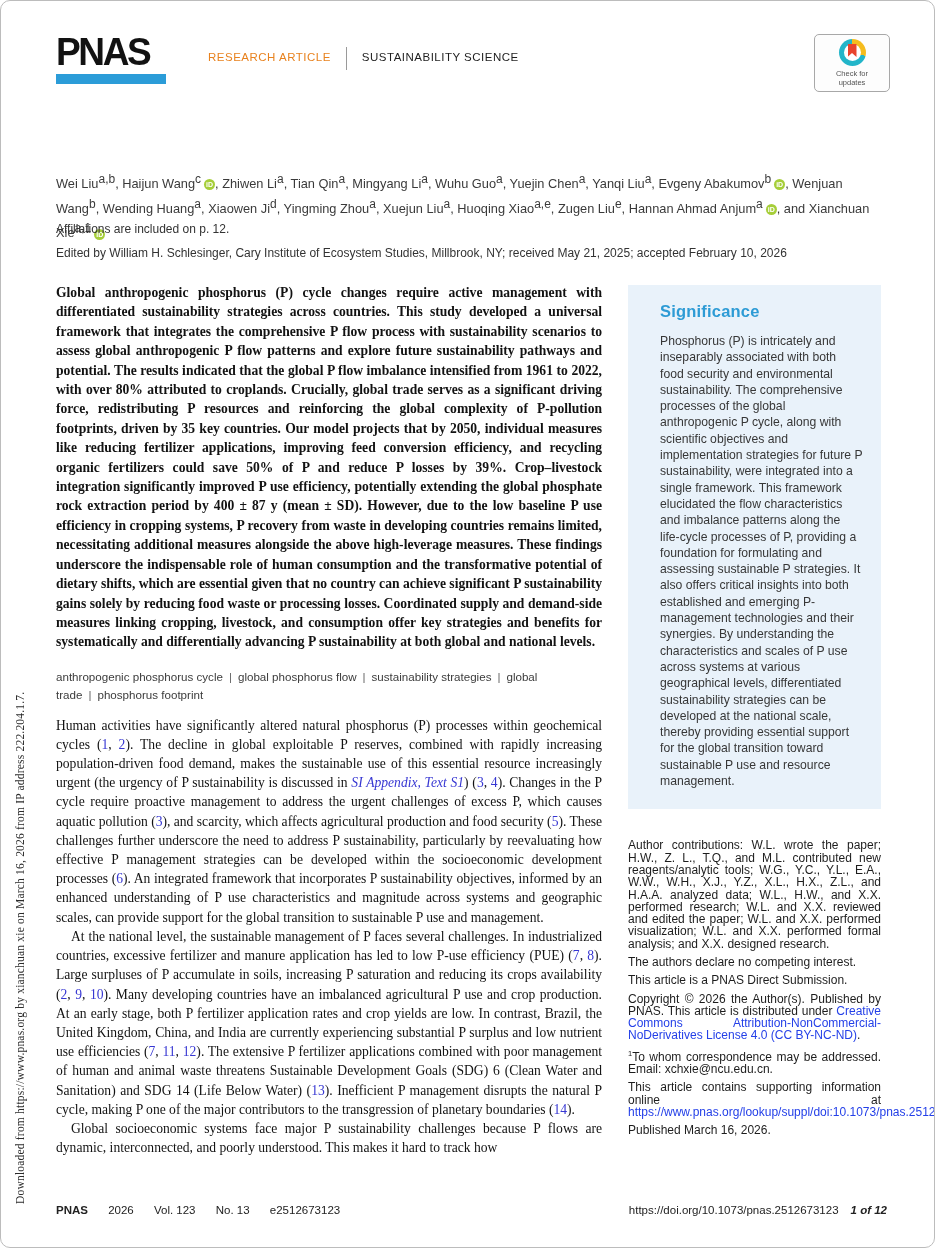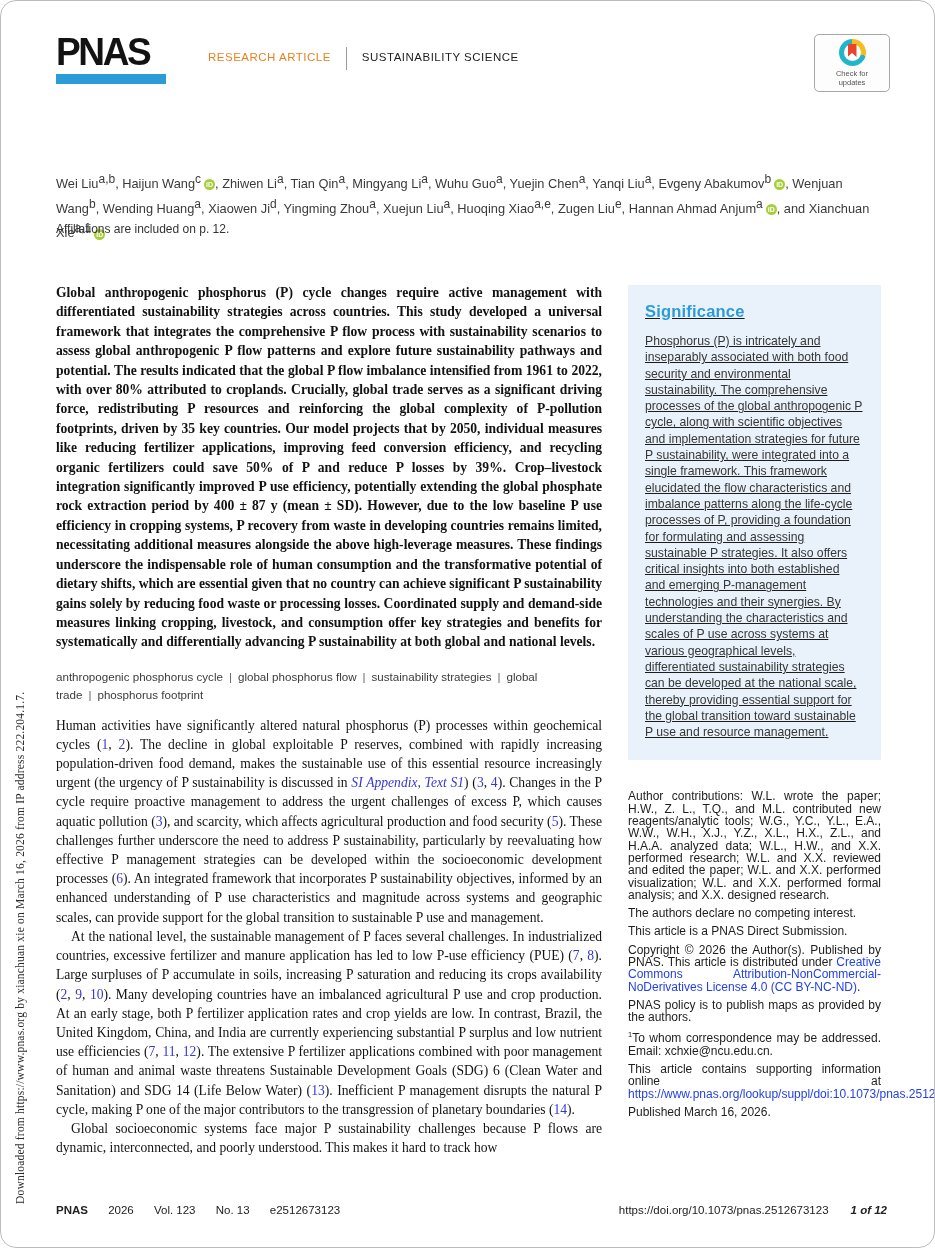--- a/index.html
+++ b/index.html
@@ -1,18 +1,18 @@
 <!DOCTYPE html>
 <html><head>
 <meta charset="utf-8">
 <style>
   html,body{margin:0;padding:0;background:#ffffff;}
   .page{
     position:relative;width:935px;height:1248px;box-sizing:border-box;
-    background:#fff;border:1px solid #bcbcbc;border-radius:16px;overflow:hidden;
+    background:#fff;border:1px solid #bcbcbc;border-radius:10px;overflow:hidden;
     font-family:"Liberation Sans",sans-serif;color:#1c1c1c;
   }
   
   .header{position:absolute;left:55px;right:44px;top:33px;display:flex;align-items:flex-start;}
   .logo-block{display:flex;flex-direction:column;}
   .logo-text{font-weight:bold;font-size:39px;line-height:0.92;letter-spacing:-2.5px;color:#121212;transform:scaleX(0.95);transform-origin:left top;}
   .logo-bar{width:110px;height:10px;background:#2b9cd8;margin-top:4px;}
   .article-type{margin-left:42px;margin-top:17px;color:#e8821e;font-weight:normal;font-size:11.5px;letter-spacing:0.5px;}
   .hdr-divider{width:1px;height:23px;background:#9a9a9a;margin:13px 15px 0 15px;}
   .section-label{margin-top:17px;font-size:11.5px;color:#1e1e1e;letter-spacing:0.5px;}
@@ -35,28 +35,28 @@
   .keywords{margin-top:16px;font-size:11.6px;line-height:1.55;color:#3c3c3c;}
   .kw-sep{color:#666;padding:0 6px;}
   .body-text{margin-top:12px;font-family:"Liberation Serif",serif;font-size:13.6px;line-height:19.2px;text-align:justify;color:#121212;}
   .body-text p{margin:0;}
   .body-text p + p{text-indent:15px;}
   .seg-link{color:#3636d2;cursor:pointer;}
   .seg-italic{font-style:italic;}
   .seg-sup{font-size:0.62em;vertical-align:super;}
   
   .right-col{position:absolute;left:627px;top:284px;width:253px;}
-  .sig-box{background:#e9f2fa;padding:17px 18px 20px 17px;box-sizing:border-box;text-decoration:underline;}
+  .sig-box{background:#e9f2fa;padding:17px 18px 20px 32px;box-sizing:border-box;}
   .sig-title{margin:0 0 12px 0;color:#2d9bd5;font-size:16.5px;font-weight:bold;letter-spacing:0.2px;}
   .sig-text{margin:0;font-size:12.2px;line-height:16.3px;color:#373737;}
   .notes{margin-top:30px;font-size:12px;line-height:12.3px;color:#1d1d1d;text-align:justify;}
   .notes p{margin:0 0 6px 0;}
   .notes .seg-link{color:#2440e8;}
   
-  .footer{position:absolute;left:55px;right:47px;top:1203px;display:flex;align-items:flex-end;font-size:11.5px;color:#222;gap:10px;}
+  .footer{position:absolute;left:55px;right:47px;top:1203px;display:flex;align-items:flex-end;font-size:11.5px;color:#222;}
   .footer-left span{margin-right:17px;}
   .footer-journal{font-weight:bold;}
   .footer-spacer{flex:1;}
   .footer-page{font-weight:bold;margin-left:12px;font-style:italic;}
   
   .sidebar-note{
     position:absolute;left:13px;top:1203px;transform:rotate(-90deg);transform-origin:0 0;
     white-space:nowrap;font-family:"Liberation Serif",serif;font-size:11.5px;letter-spacing:0.2px;color:#2b2b2b;
   }
 </style>
@@ -84,20 +84,21 @@
         <span>Check for</span><br>
         <span>updates</span>
       </span>
     </div>
   </div>
 
 
   <div class="authors" id="authors-line"><span>Wei Liu</span><sup>a,b</sup>, <span>Haijun Wang</span><sup>c</sup><span class="orcid">iD</span>, <span>Zhiwen Li</span><sup>a</sup>, <span>Tian Qin</span><sup>a</sup>, <span>Mingyang Li</span><sup>a</sup>, <span>Wuhu Guo</span><sup>a</sup>, <span>Yuejin Chen</span><sup>a</sup>, <span>Yanqi Liu</span><sup>a</sup>, <span>Evgeny Abakumov</span><sup>b</sup><span class="orcid">iD</span>, <span>Wenjuan Wang</span><sup>b</sup>, <span>Wending Huang</span><sup>a</sup>, <span>Xiaowen Ji</span><sup>d</sup>, <span>Yingming Zhou</span><sup>a</sup>, <span>Xuejun Liu</span><sup>a</sup>, <span>Huoqing Xiao</span><sup>a,e</sup>, <span>Zugen Liu</span><sup>e</sup>, <span>Hannan Ahmad Anjum</span><sup>a</sup><span class="orcid">iD</span>, and <span>Xianchuan Xie</span><sup>a,1</sup><span class="orcid">iD</span></div>
 
   <div class="affil-note">Affiliations are included on p. 12.</div>
+  <div class="edited-by">Edited by William H. Schlesinger, Cary Institute of Ecosystem Studies, Millbrook, NY; received May 21, 2025; accepted February 10, 2026</div>
 
   <div class="left-col">
     <p class="abstract">Global anthropogenic phosphorus (P) cycle changes require active management with differentiated sustainability strategies across countries. This study developed a universal framework that integrates the comprehensive P flow process with sustainability scenarios to assess global anthropogenic P flow patterns and explore future sustainability pathways and potential. The results indicated that the global P flow imbalance intensified from 1961 to 2022, with over 80% attributed to croplands. Crucially, global trade serves as a significant driving force, redistributing P resources and reinforcing the global complexity of P-pollution footprints, driven by 35 key countries. Our model projects that by 2050, individual measures like reducing fertilizer applications, improving feed conversion efficiency, and recycling organic fertilizers could save 50% of P and reduce P losses by 39%. Crop–livestock integration significantly improved P use efficiency, potentially extending the global phosphate rock extraction period by 400 ± 87 y (mean ± SD). However, due to the low baseline P use efficiency in cropping systems, P recovery from waste in developing countries remains limited, necessitating additional measures alongside the above high-leverage measures. These findings underscore the indispensable role of human consumption and the transformative potential of dietary shifts, which are essential given that no country can achieve significant P sustainability gains solely by reducing food waste or processing losses. Coordinated supply and demand-side measures linking cropping, livestock, and consumption offer key strategies and benefits for systematically and differentially advancing P sustainability at both global and national levels.</p>
     <div class="keywords"><span>anthropogenic phosphorus cycle</span><span class="kw-sep">|</span><span>global phosphorus flow</span><span class="kw-sep">|</span><span>sustainability strategies</span><span class="kw-sep">|</span><span>global trade</span><span class="kw-sep">|</span><span>phosphorus footprint</span></div>
     <div class="body-text">
       <p><span>Human activities have significantly altered natural phosphorus (P) processes within geochemical cycles (</span><span class="seg-link">1</span><span>, </span><span class="seg-link">2</span><span>). The decline in global exploitable P reserves, combined with rapidly increasing population-driven food demand, makes the sustainable use of this essential resource increasingly urgent (the urgency of P sustainability is discussed in </span><span class="seg-link seg-italic">SI Appendix, Text S1</span><span>) (</span><span class="seg-link">3</span><span>, </span><span class="seg-link">4</span><span>). Changes in the P cycle require proactive management to address the urgent challenges of excess P, which causes aquatic pollution (</span><span class="seg-link">3</span><span>), and scarcity, which affects agricultural production and food security (</span><span class="seg-link">5</span><span>). These challenges further underscore the need to address P sustainability, particularly by reevaluating how effective P management strategies can be developed within the socioeconomic development processes (</span><span class="seg-link">6</span><span>). An integrated framework that incorporates P sustainability objectives, informed by an enhanced understanding of P use characteristics and magnitude across systems and geographic scales, can provide support for the global transition to sustainable P use and management.</span></p>
       <p><span>At the national level, the sustainable management of P faces several challenges. In industrialized countries, excessive fertilizer and manure application has led to low P-use efficiency (PUE) (</span><span class="seg-link">7</span><span>, </span><span class="seg-link">8</span><span>). Large surpluses of P accumulate in soils, increasing P saturation and reducing its crops availability (</span><span class="seg-link">2</span><span>, </span><span class="seg-link">9</span><span>, </span><span class="seg-link">10</span><span>). Many developing countries have an imbalanced agricultural P use and crop production. At an early stage, both P fertilizer application rates and crop yields are low. In contrast, Brazil, the United Kingdom, China, and India are currently experiencing substantial P surplus and low nutrient use efficiencies (</span><span class="seg-link">7</span><span>, </span><span class="seg-link">11</span><span>, </span><span class="seg-link">12</span><span>). The extensive P fertilizer applications combined with poor management of human and animal waste threatens Sustainable Development Goals (SDG) 6 (Clean Water and Sanitation) and SDG 14 (Life Below Water) (</span><span class="seg-link">13</span><span>). Inefficient P management disrupts the natural P cycle, making P one of the major contributors to the transgression of planetary boundaries (</span><span class="seg-link">14</span><span>).</span></p>
       <p><span>Global socioeconomic systems face major P sustainability challenges because P flows are dynamic, interconnected, and poorly understood. This makes it hard to track how</span></p>
     </div>
   </div>
@@ -105,21 +106,20 @@
   <div class="right-col">
     <div class="sig-box">
       <p class="sig-title">Significance</p>
       <p class="sig-text">Phosphorus (P) is intricately and inseparably associated with both food security and environmental sustainability. The comprehensive processes of the global anthropogenic P cycle, along with scientific objectives and implementation strategies for future P sustainability, were integrated into a single framework. This framework elucidated the flow characteristics and imbalance patterns along the life-cycle processes of P, providing a foundation for formulating and assessing sustainable P strategies. It also offers critical insights into both established and emerging P-management technologies and their synergies. By understanding the characteristics and scales of P use across systems at various geographical levels, differentiated sustainability strategies can be developed at the national scale, thereby providing essential support for the global transition toward sustainable P use and resource management.</p>
     </div>
     <div class="notes">
         <p><span>Author contributions: W.L. wrote the paper; H.W., Z. L., T.Q., and M.L. contributed new reagents/analytic tools; W.G., Y.C., Y.L., E.A., W.W., W.H., X.J., Y.Z., X.L., H.X., Z.L., and H.A.A. analyzed data; W.L., H.W., and X.X. performed research; W.L. and X.X. reviewed and edited the paper; W.L. and X.X. performed visualization; W.L. and X.X. performed formal analysis; and X.X. designed research.</span></p>
         <p><span>The authors declare no competing interest.</span></p>
         <p><span>This article is a PNAS Direct Submission.</span></p>
         <p><span>Copyright © 2026 the Author(s). Published by PNAS. This article is distributed under </span><span class="seg-link">Creative Commons Attribution-NonCommercial-NoDerivatives License 4.0 (CC BY-NC-ND)</span><span>.</span></p>
-        <p><span>PNAS policy is to publish maps as provided by the authors.</span></p>
         <p><span class="seg-sup">1</span><span>To whom correspondence may be addressed. Email: xchxie@ncu.edu.cn.</span></p>
         <p><span>This article contains supporting information online at </span><span class="seg-link">https://www.pnas.org/lookup/suppl/doi:10.1073/pnas.2512673123/-/DCSupplemental</span></p>
         <p><span>Published March 16, 2026.</span></p>
       </div>
   </div>
 
   <div class="footer">
     <div class="footer-left">
       <span class="footer-journal">PNAS</span>
       <span>2026</span>

